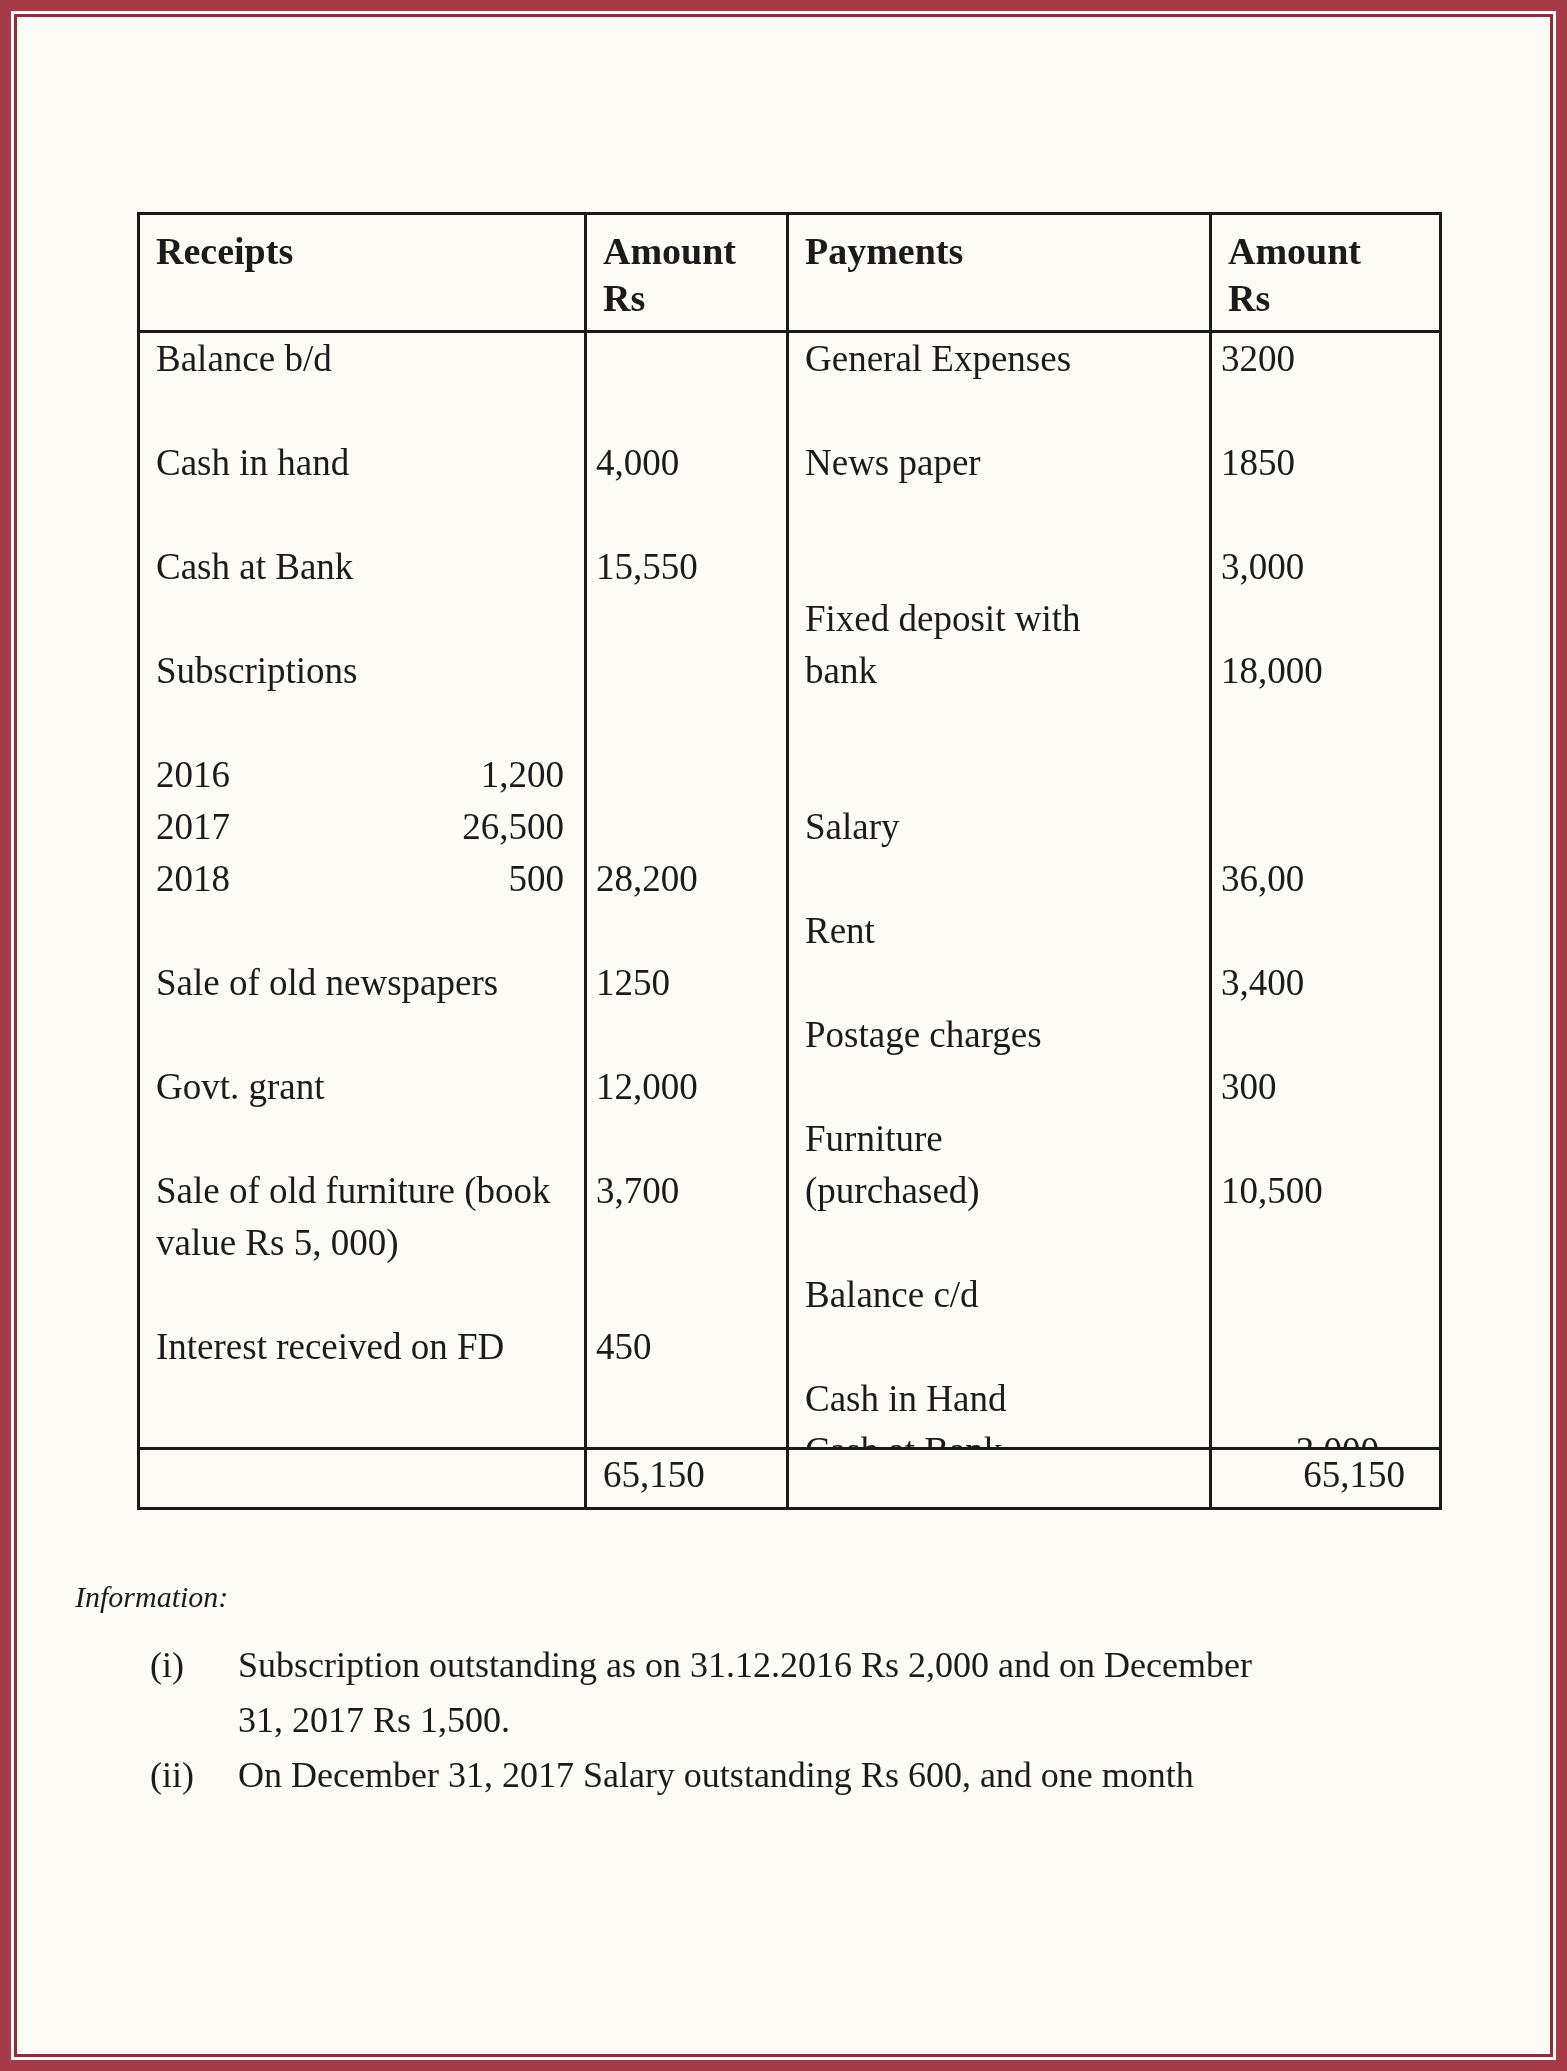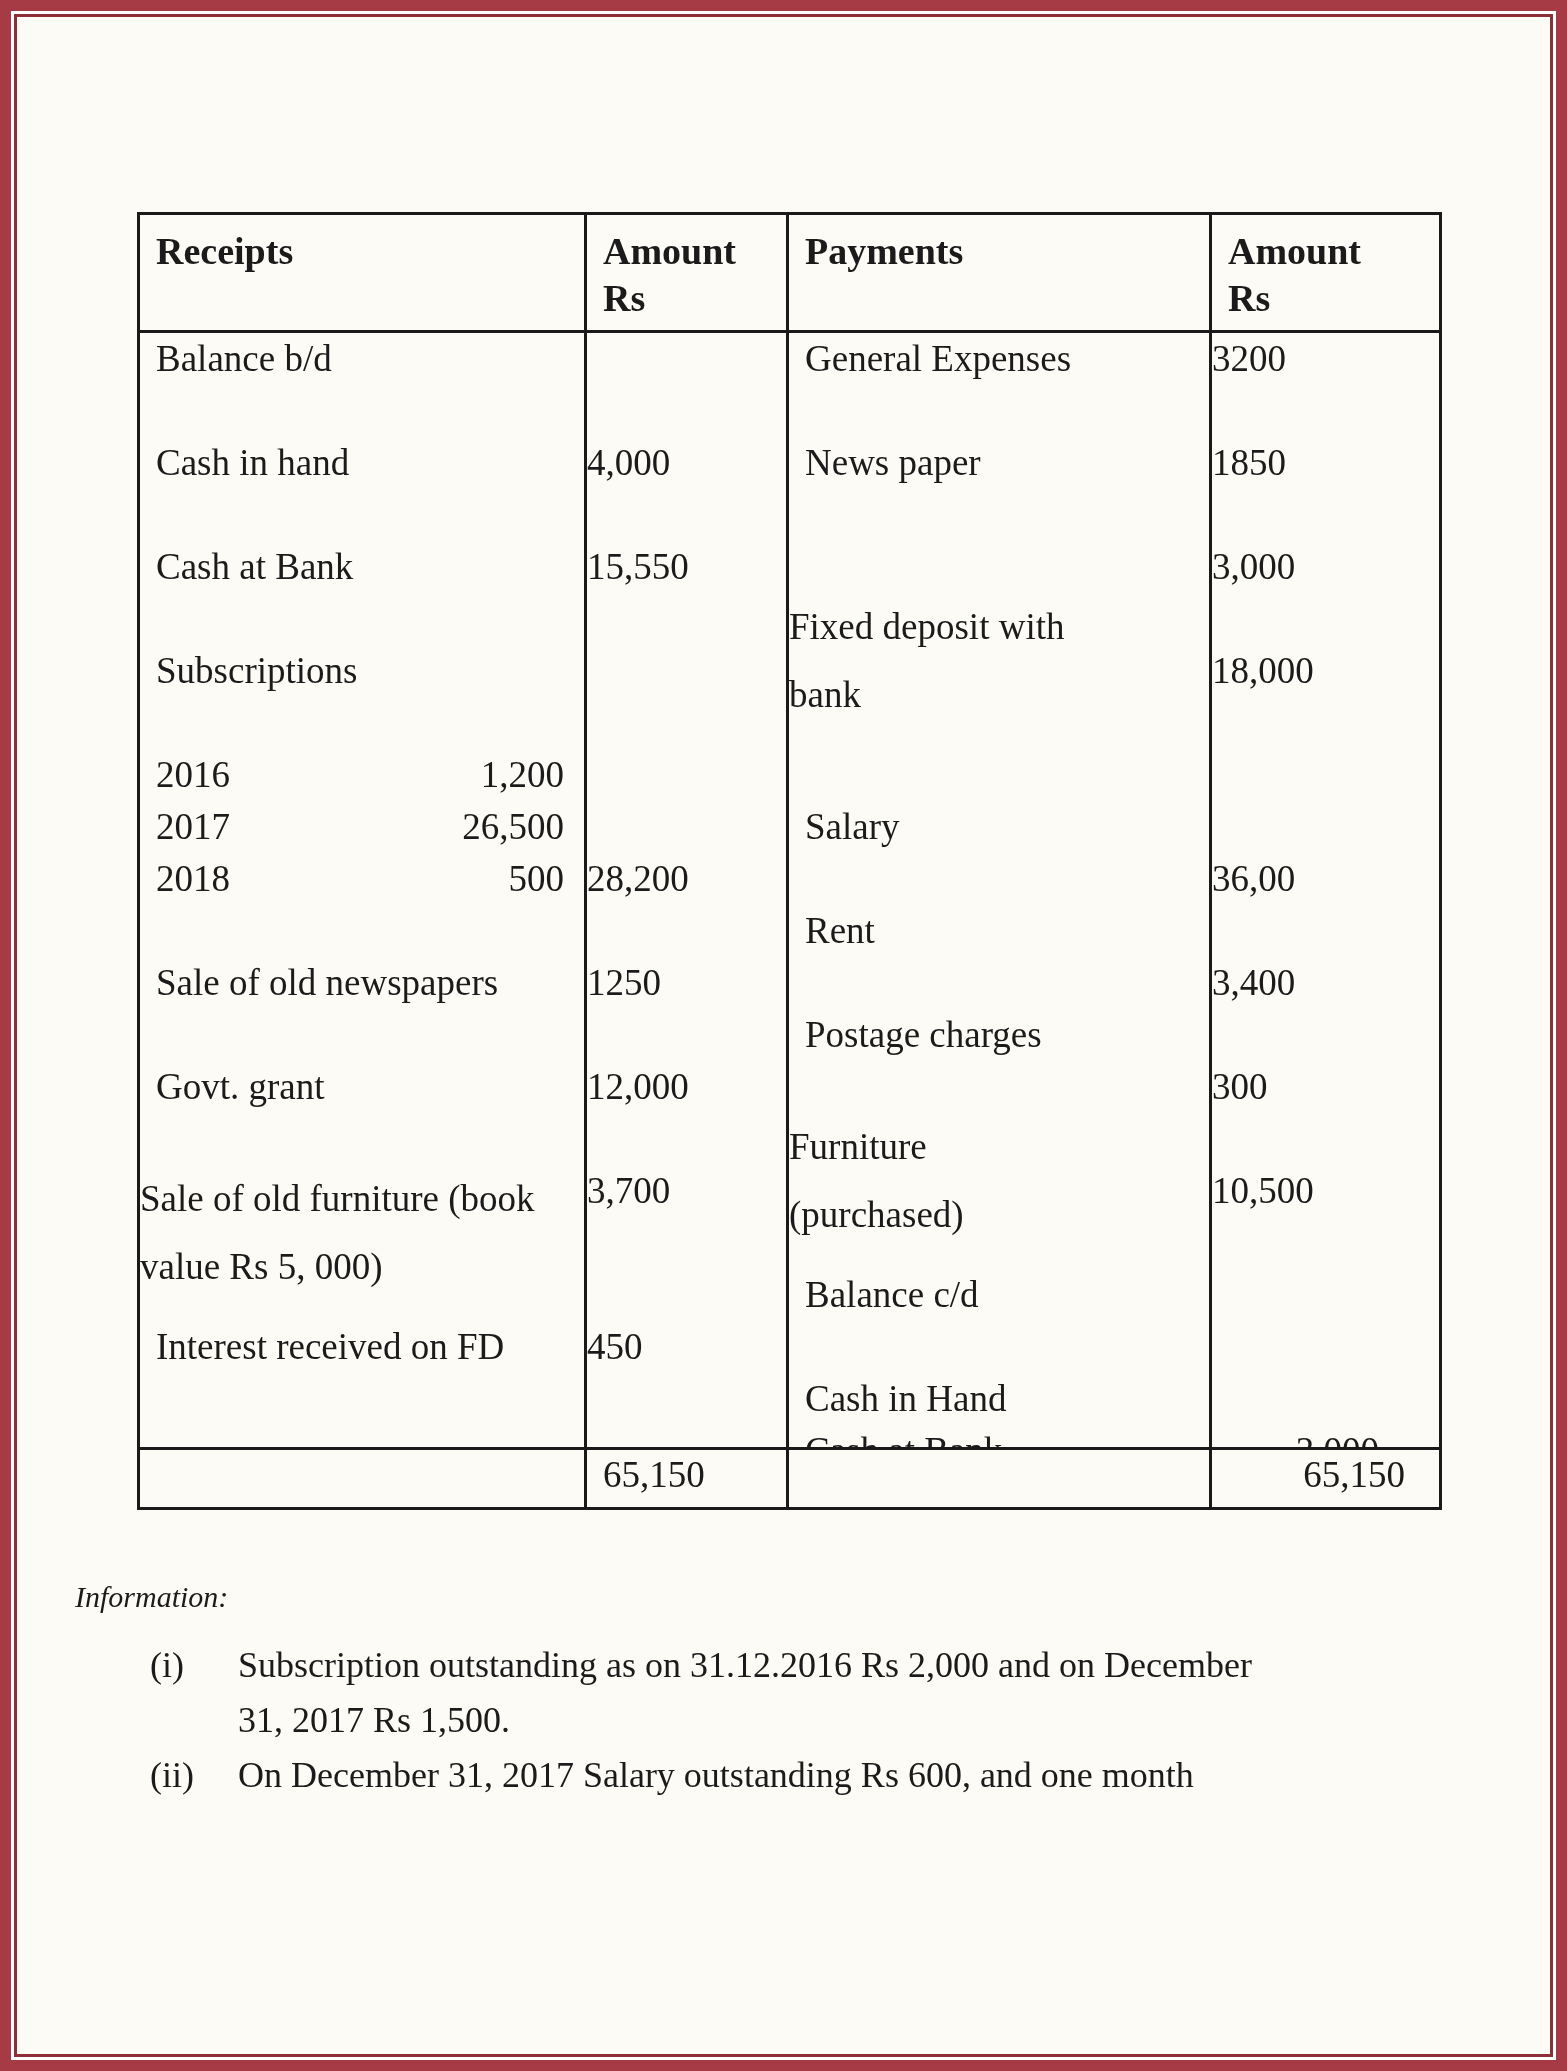--- a/index.html
+++ b/index.html
@@ -31,27 +31,27 @@
     flex-direction: column;
     justify-content: space-between;
   }
   .tbody { display: flex; height: 1114px; }
   .bcol  { overflow: hidden; }
   .c1 { width: 447px; border-right: 3px solid #1a1a1a; }
   .c2 { width: 202px; border-right: 3px solid #1a1a1a; }
   .c3 { width: 423px; border-right: 3px solid #1a1a1a; }
   .c4 { width: 227px; }
   .ln  { height: 52px;  line-height: 52px;  font-size: 37px; padding-left: 16px; white-space: nowrap; }
-  .ln2 { height: 104px; line-height: 68px;  font-size: 37px; }
+  .ln2 { height: 104px; line-height: 52px;  font-size: 37px; padding-left: 16px; }
   .sp  { height: 52px; }
   .sub { display: flex; justify-content: space-between; padding-right: 20px; }
   .w410 { max-width: 420px; white-space: normal; }
   .w340 { max-width: 345px; white-space: normal; }
   .w250 { max-width: 255px; white-space: normal; }
-  .amt { padding-left: 0; }
+  .amt { padding-left: 9px; }
   .right { text-align: right; padding-right: 60px; padding-left: 0; }
   .trow { display: flex; height: 60px; border-top: 3px solid #1a1a1a; }
   .tcell { font-size: 37px; line-height: 50px; padding-left: 16px; }
   .tcell.tright { text-align: right; padding-right: 34px; padding-left: 0; }
 
   
   .info-heading {
     margin: 70px 0 0 58px;
     font-size: 30px;
     font-style: italic;

